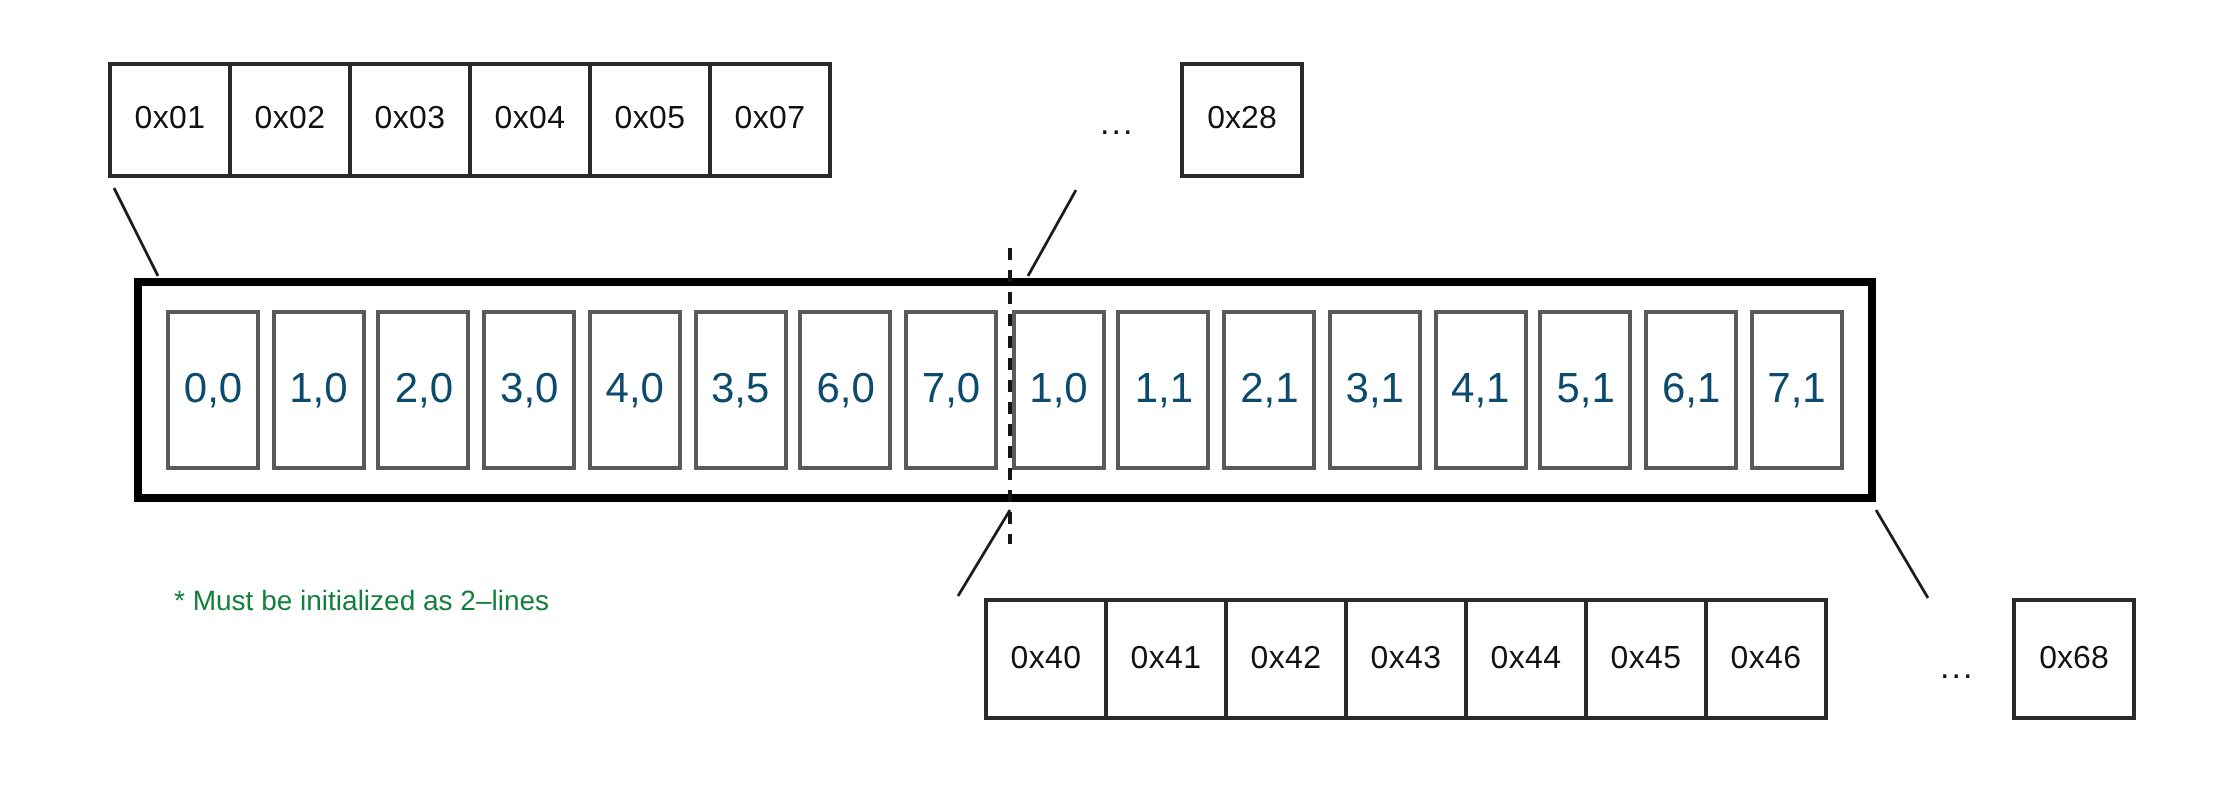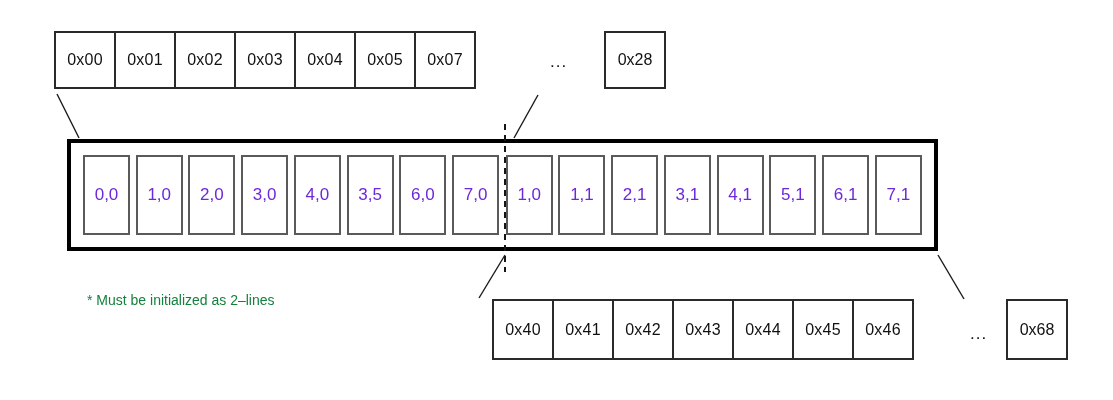--- a/index.html
+++ b/index.html
@@ -75,22 +75,22 @@
   }
   .buffer-cell {
     box-sizing: border-box;
     width: 47px;
     height: 80px;
     border: 2px solid #5a5a5a;
     background: #ffffff;
     display: flex;
     align-items: center;
     justify-content: center;
-    font-size: 17px;
-    color: #6d28d9;
+    font-size: 21px;
+    color: #0c4a6e;
   }
   .buffer-cell.pre-divider { margin-right: 1px; }
 
   
   .line-divider {
     position: absolute;
     left: 504px;
     top: 124px;
     width: 2px;
     height: 148px;
@@ -119,30 +119,29 @@
     font-size: 14px;
     color: #15803d;
   }
 </style>
 </head>
 <body>
 
 <div class="canvas">
 
   <div class="addr-row row-top" style="left:54px; top:31px;">
-    <div class="addr-cell">0x00</div>
     <div class="addr-cell">0x01</div>
     <div class="addr-cell">0x02</div>
     <div class="addr-cell">0x03</div>
     <div class="addr-cell">0x04</div>
     <div class="addr-cell">0x05</div>
     <div class="addr-cell">0x07</div>
   </div>
   <span class="dots" style="left:550px; top:52px;">...</span>
-  <div class="addr-tail" style="left:604px; top:31px; height:58px;">0x28</div>
+  <div class="addr-tail" style="left:590px; top:31px; height:58px;">0x28</div>
 
   <div class="buffer-frame">
     <div class="buffer-cell">0,0</div>
     <div class="buffer-cell">1,0</div>
     <div class="buffer-cell">2,0</div>
     <div class="buffer-cell">3,0</div>
     <div class="buffer-cell">4,0</div>
     <div class="buffer-cell">3,5</div>
     <div class="buffer-cell">6,0</div>
     <div class="buffer-cell pre-divider">7,0</div>

